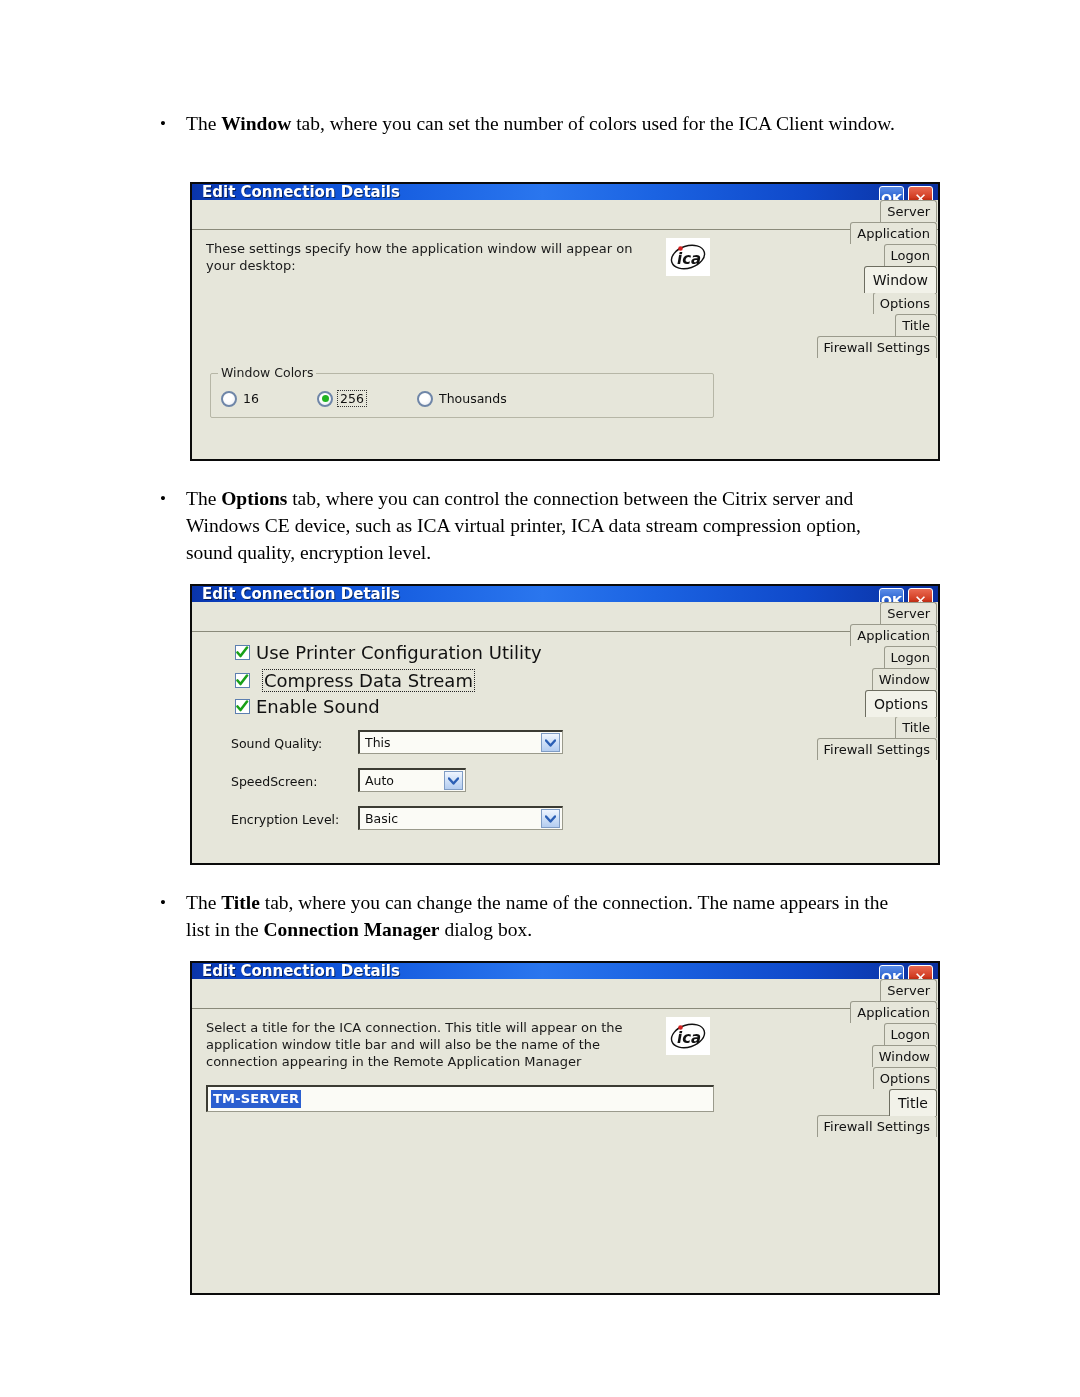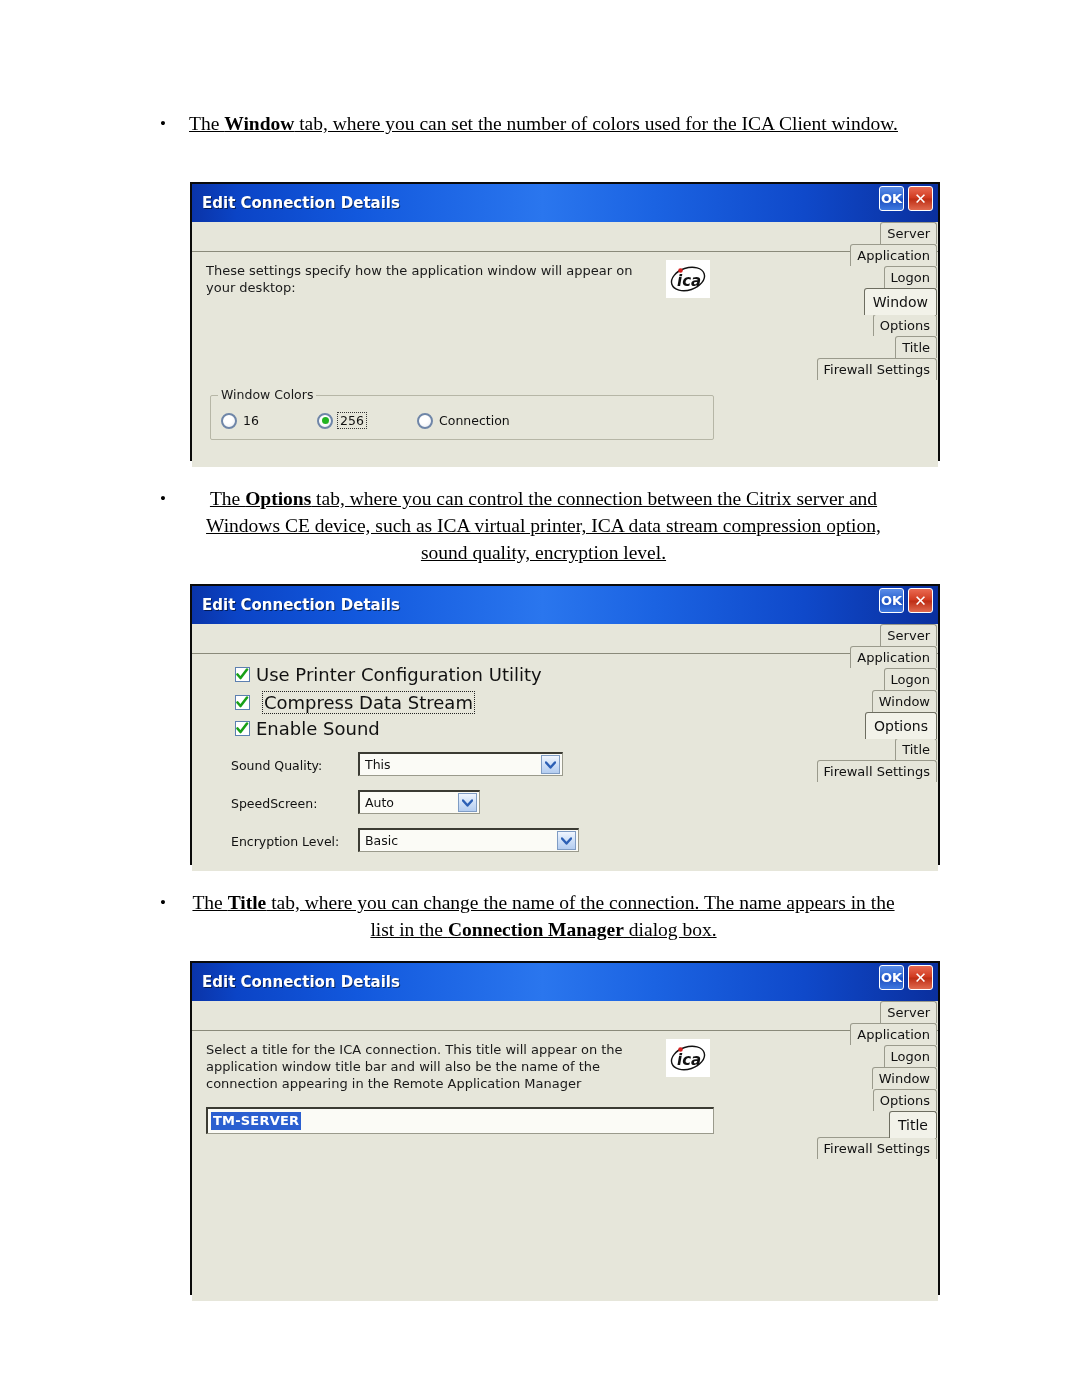--- a/index.html
+++ b/index.html
@@ -26,34 +26,33 @@
   }
   .bullet-mark {
     width: 26px;
     flex: 0 0 26px;
     text-align: left;
     font-size: 17px;
     line-height: 27px;
   }
   .bullet-text {
     width: 715px;
-    text-align: center;
-    text-decoration: underline;
+    text-align: left;
   }
   .bullet-text b { font-weight: bold; }
 
   
   .dialog {
     position: absolute;
     border: 2px solid #0a0a0a;
     background: #e6e6da;
     box-sizing: border-box;
   }
   .titlebar {
-    height: 38px;
+    height: 16px;
     background: linear-gradient(to right,
         #0a34a8 0%, #0b44c6 6%, #1258dd 22%, #2a76ee 47%,
         #1b63e2 62%, #0f49ca 82%, #0a2f9e 100%);
     display: flex;
     align-items: center;
     position: relative;
     box-sizing: border-box;
   }
   .title-text {
     color: #ffffff;
@@ -360,21 +359,21 @@
           <span class="radio-label">16</span>
         </div>
         <div class="radio-item" style="width:100px;">
           <span class="radio-circle">
               <span class="dot"></span>
             </span>
           <span class="radio-label focused">256</span>
         </div>
         <div class="radio-item">
           <span class="radio-circle"></span>
-          <span class="radio-label">Connection</span>
+          <span class="radio-label">Thousands</span>
         </div>
       </div>
     </div>
   </div>
 </div>
 
 <div class="bullet-block" style="left:160px; top:485px; width:745px;">
   <span class="bullet-mark">•</span>
   <span class="bullet-text">
     <span>The </span><b>Options</b><span> tab, where you can control the connection between the Citrix server and Windows CE device, such as ICA virtual printer, ICA data stream compression option, sound quality, encryption level.</span>
@@ -434,31 +433,31 @@
     <div class="dropdown" style="left:166px; top:98px; width:205px;">
       <span class="val">This</span>
       <span class="dd-arrow">
         <svg width="11" height="8" viewBox="0 0 11 8">
             <path d="M1 1.5 L5.5 6.5 L10 1.5" stroke="#2b5fb5" stroke-width="2.4" fill="none" stroke-linecap="round" stroke-linejoin="round"></path>
           </svg>
       </span>
     </div>
 
     <div class="field-label" style="left:39px; top:142px;">SpeedScreen:</div>
-    <div class="dropdown" style="left:166px; top:136px; width:122px;">
+    <div class="dropdown" style="left:166px; top:136px; width:108px;">
       <span class="val">Auto</span>
       <span class="dd-arrow">
         <svg width="11" height="8" viewBox="0 0 11 8">
             <path d="M1 1.5 L5.5 6.5 L10 1.5" stroke="#2b5fb5" stroke-width="2.4" fill="none" stroke-linecap="round" stroke-linejoin="round"></path>
           </svg>
       </span>
     </div>
 
     <div class="field-label" style="left:39px; top:180px;">Encryption Level:</div>
-    <div class="dropdown" style="left:166px; top:174px; width:221px;">
+    <div class="dropdown" style="left:166px; top:174px; width:205px;">
       <span class="val">Basic</span>
       <span class="dd-arrow">
         <svg width="11" height="8" viewBox="0 0 11 8">
             <path d="M1 1.5 L5.5 6.5 L10 1.5" stroke="#2b5fb5" stroke-width="2.4" fill="none" stroke-linecap="round" stroke-linejoin="round"></path>
           </svg>
       </span>
     </div>
   </div>
 </div>
 

